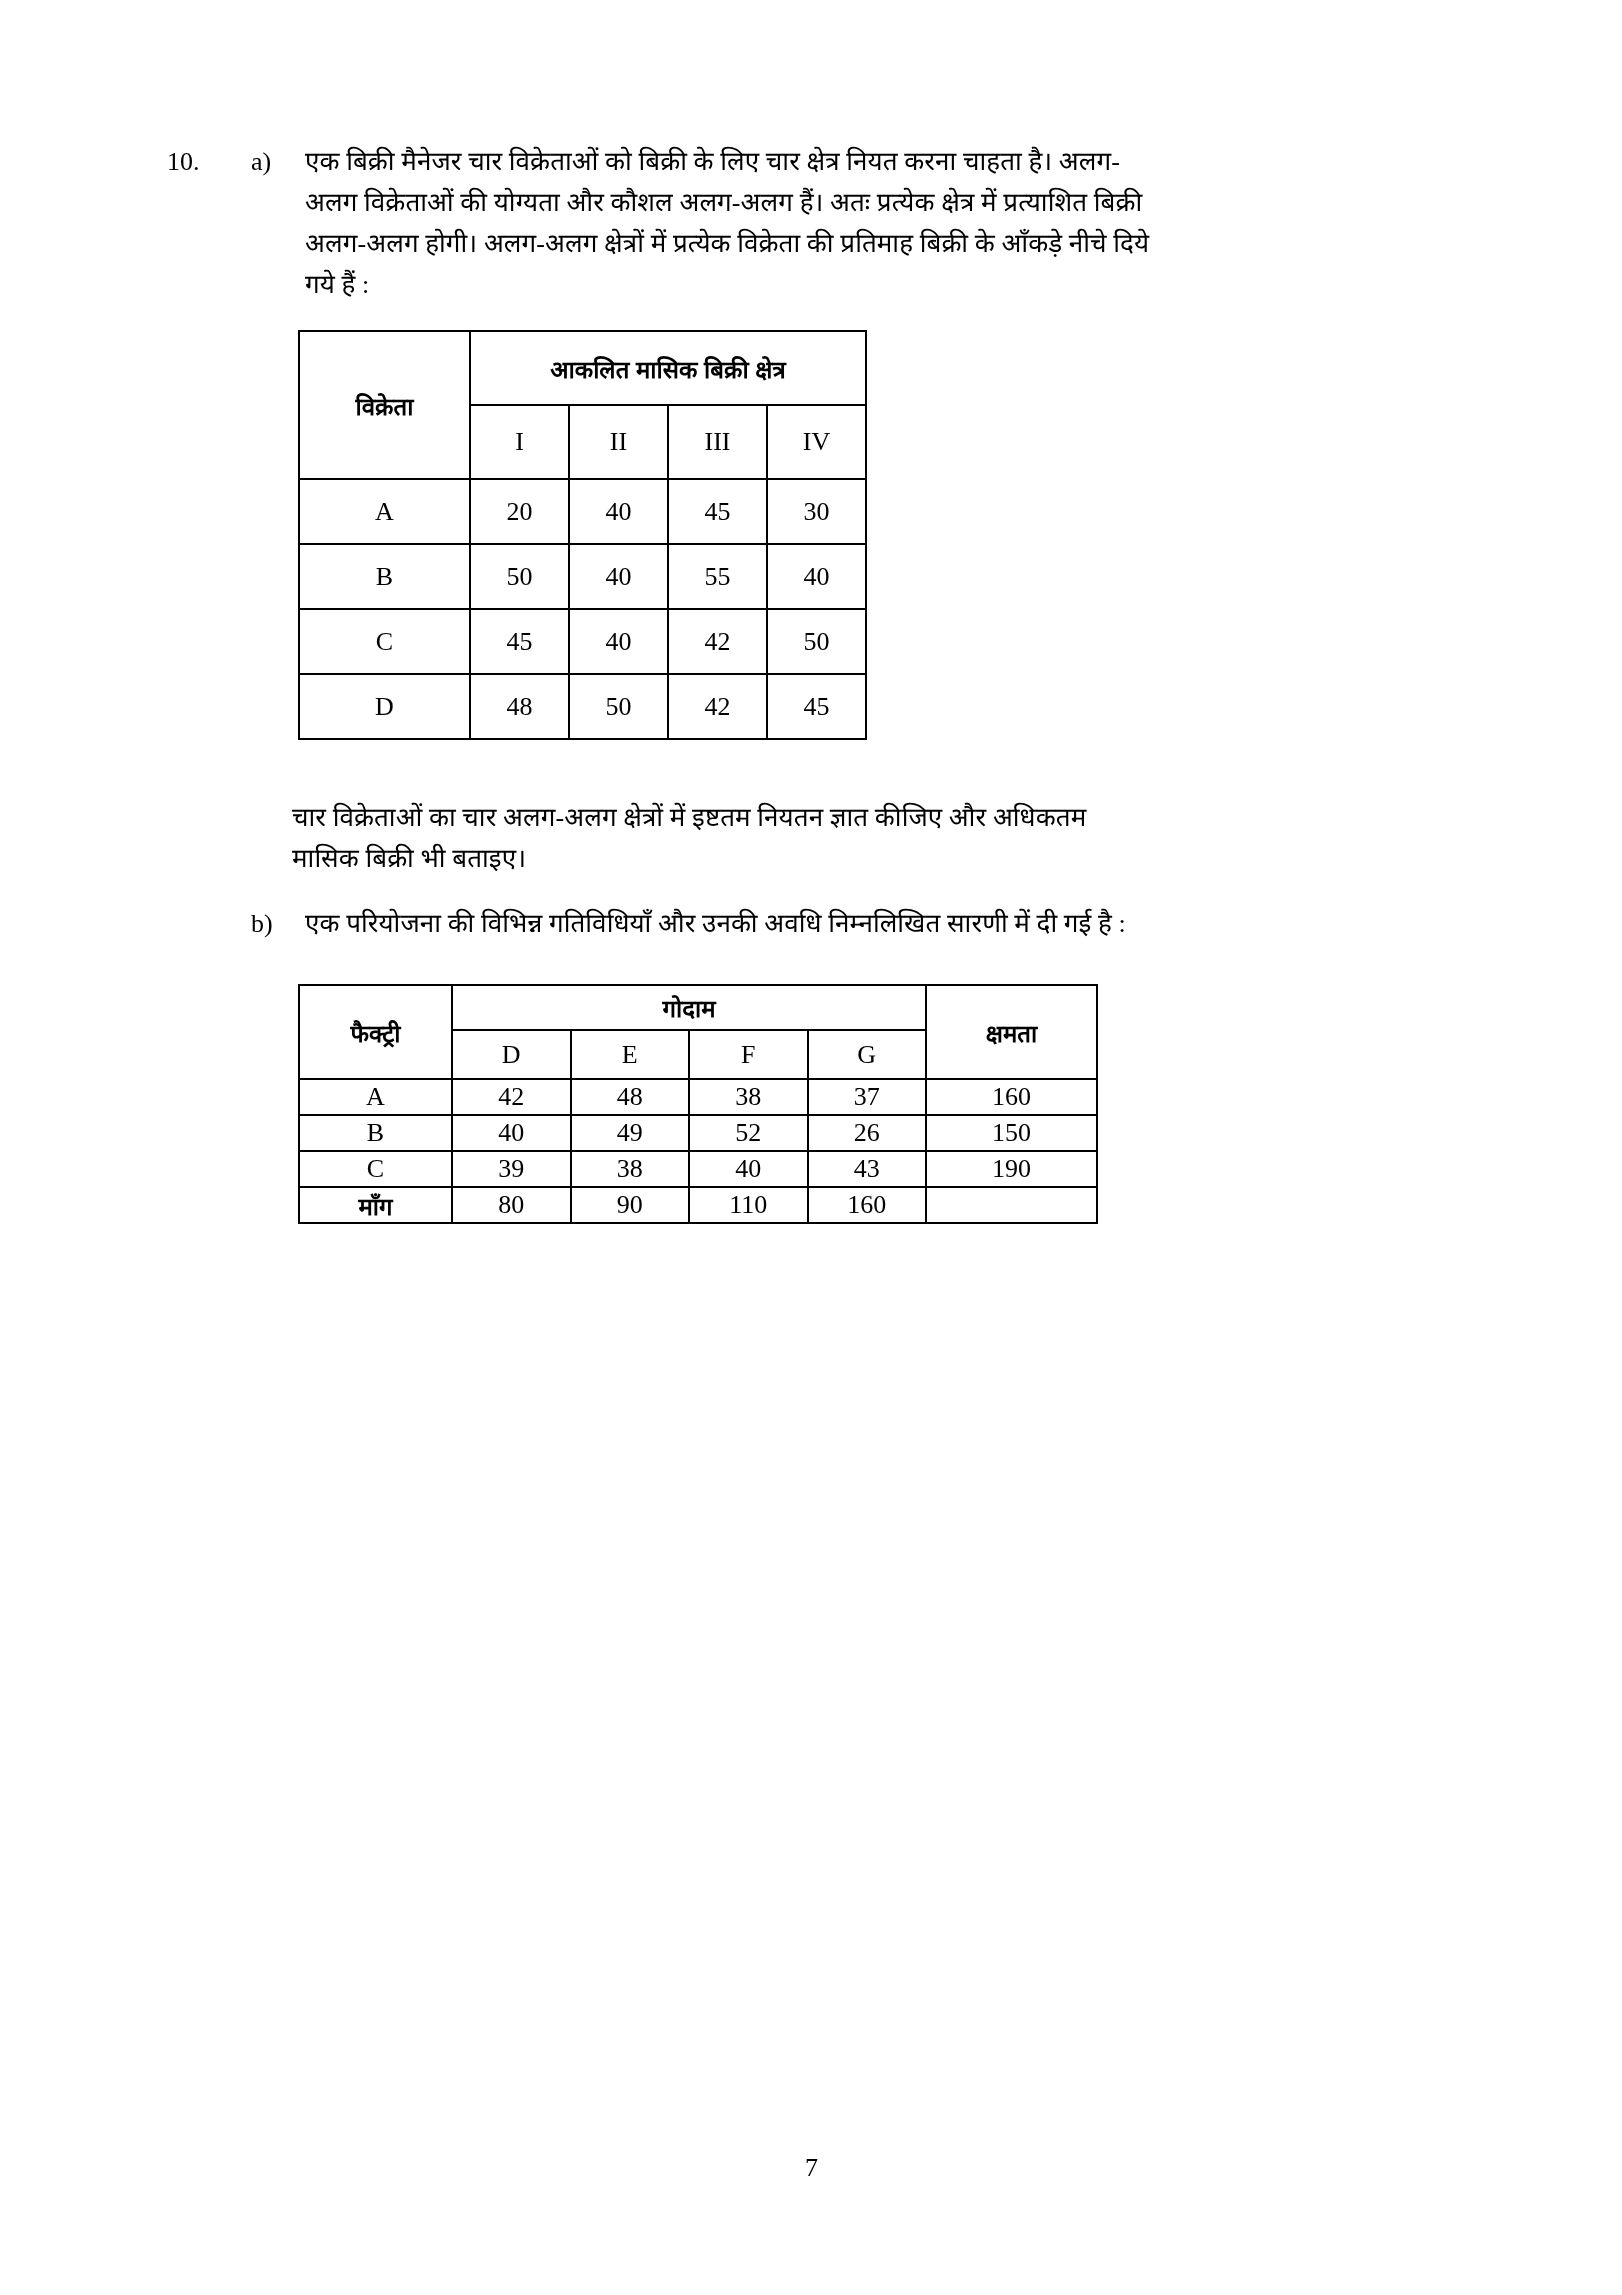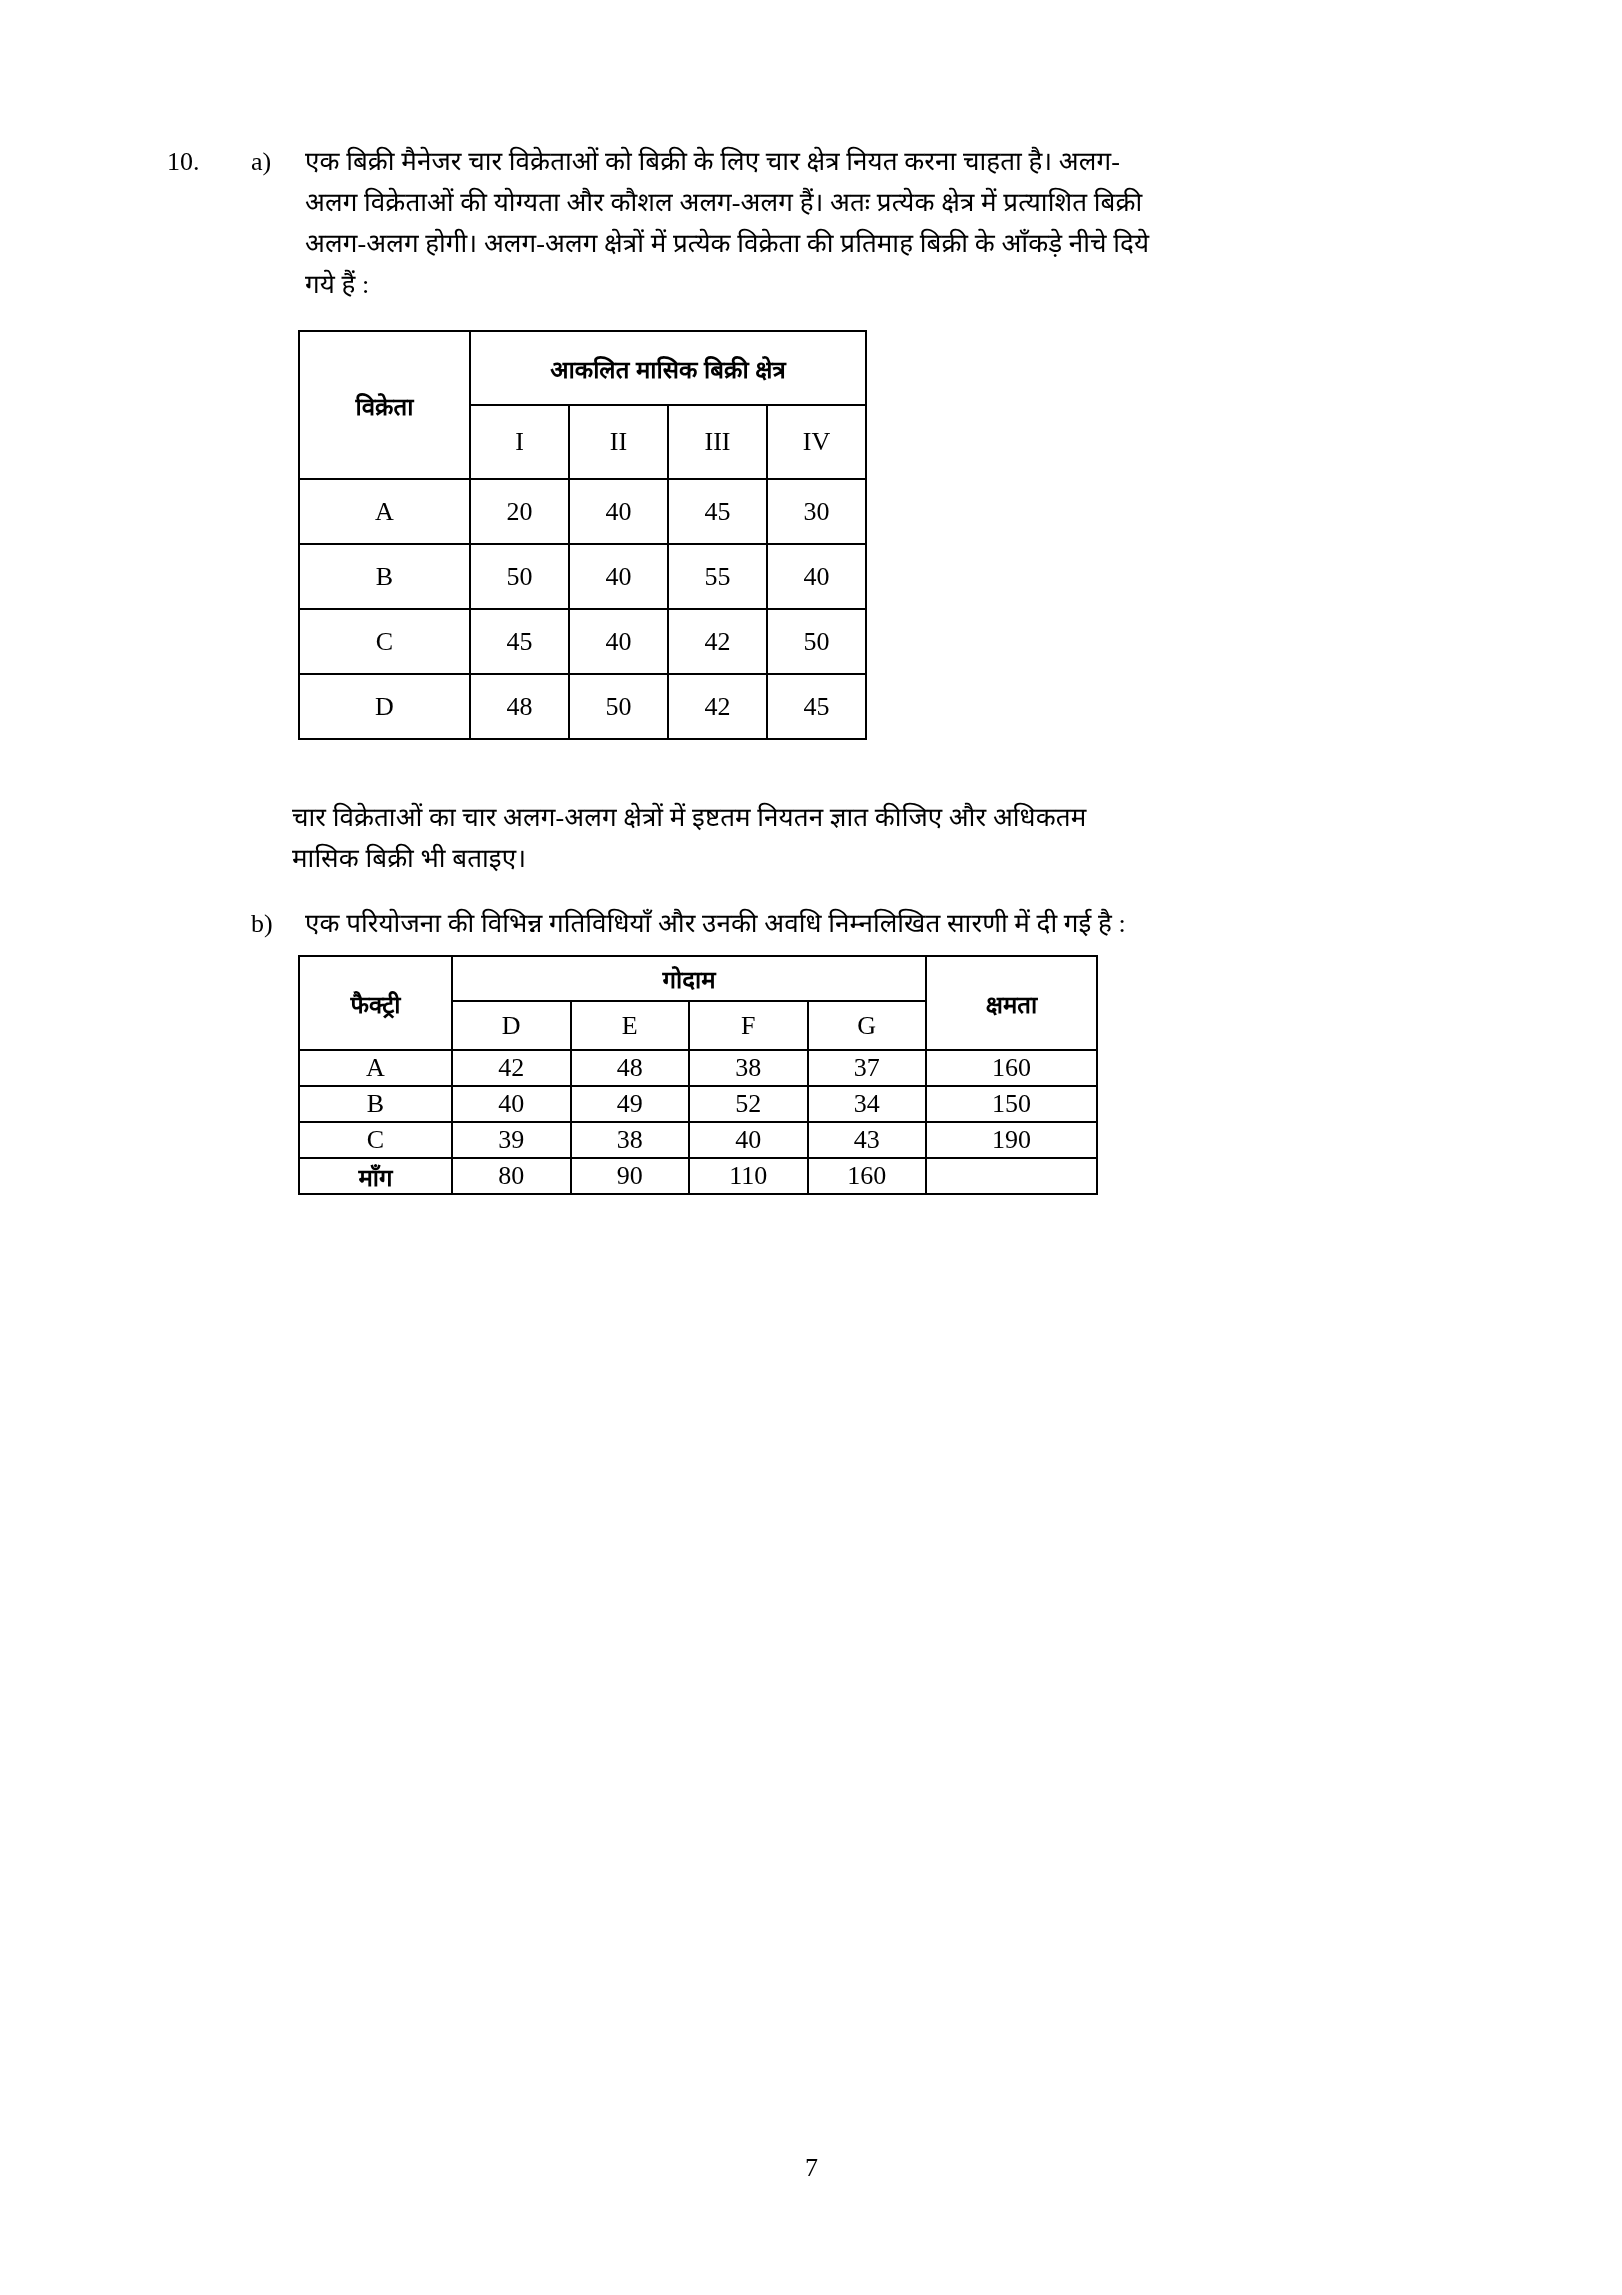--- a/index.html
+++ b/index.html
@@ -76,21 +76,21 @@
   }
   #table-assignment td { height: 63px; }
   #table-assignment .col-label { width: 169px; }
   #table-assignment .col-z { width: 100px; }
   #table-assignment .hdr-span { height: 72px; }
   #table-assignment .hdr-roman { height: 72px; }
 
   
   #table-transport {
     left: 298px;
-    top: 955px;
+    top: 984px;
     width: 800px;
     font-size: 26px;
   }
   #table-transport td { height: 34px; }
   #table-transport .col-factory { width: 151px; }
   #table-transport .col-w { width: 94px; }
   #table-transport .col-cap { width: 169px; }
   #table-transport .hdr-span { height: 43px; }
   #table-transport .hdr-sub { height: 47px; }
 
@@ -215,21 +215,21 @@
         <td>48</td>
         <td>38</td>
         <td>37</td>
         <td>160</td>
       </tr>
       <tr>
         <td>B</td>
         <td>40</td>
         <td>49</td>
         <td>52</td>
-        <td>34</td>
+        <td>26</td>
         <td>150</td>
       </tr>
       <tr>
         <td>C</td>
         <td>39</td>
         <td>38</td>
         <td>40</td>
         <td>43</td>
         <td>190</td>
       </tr>

